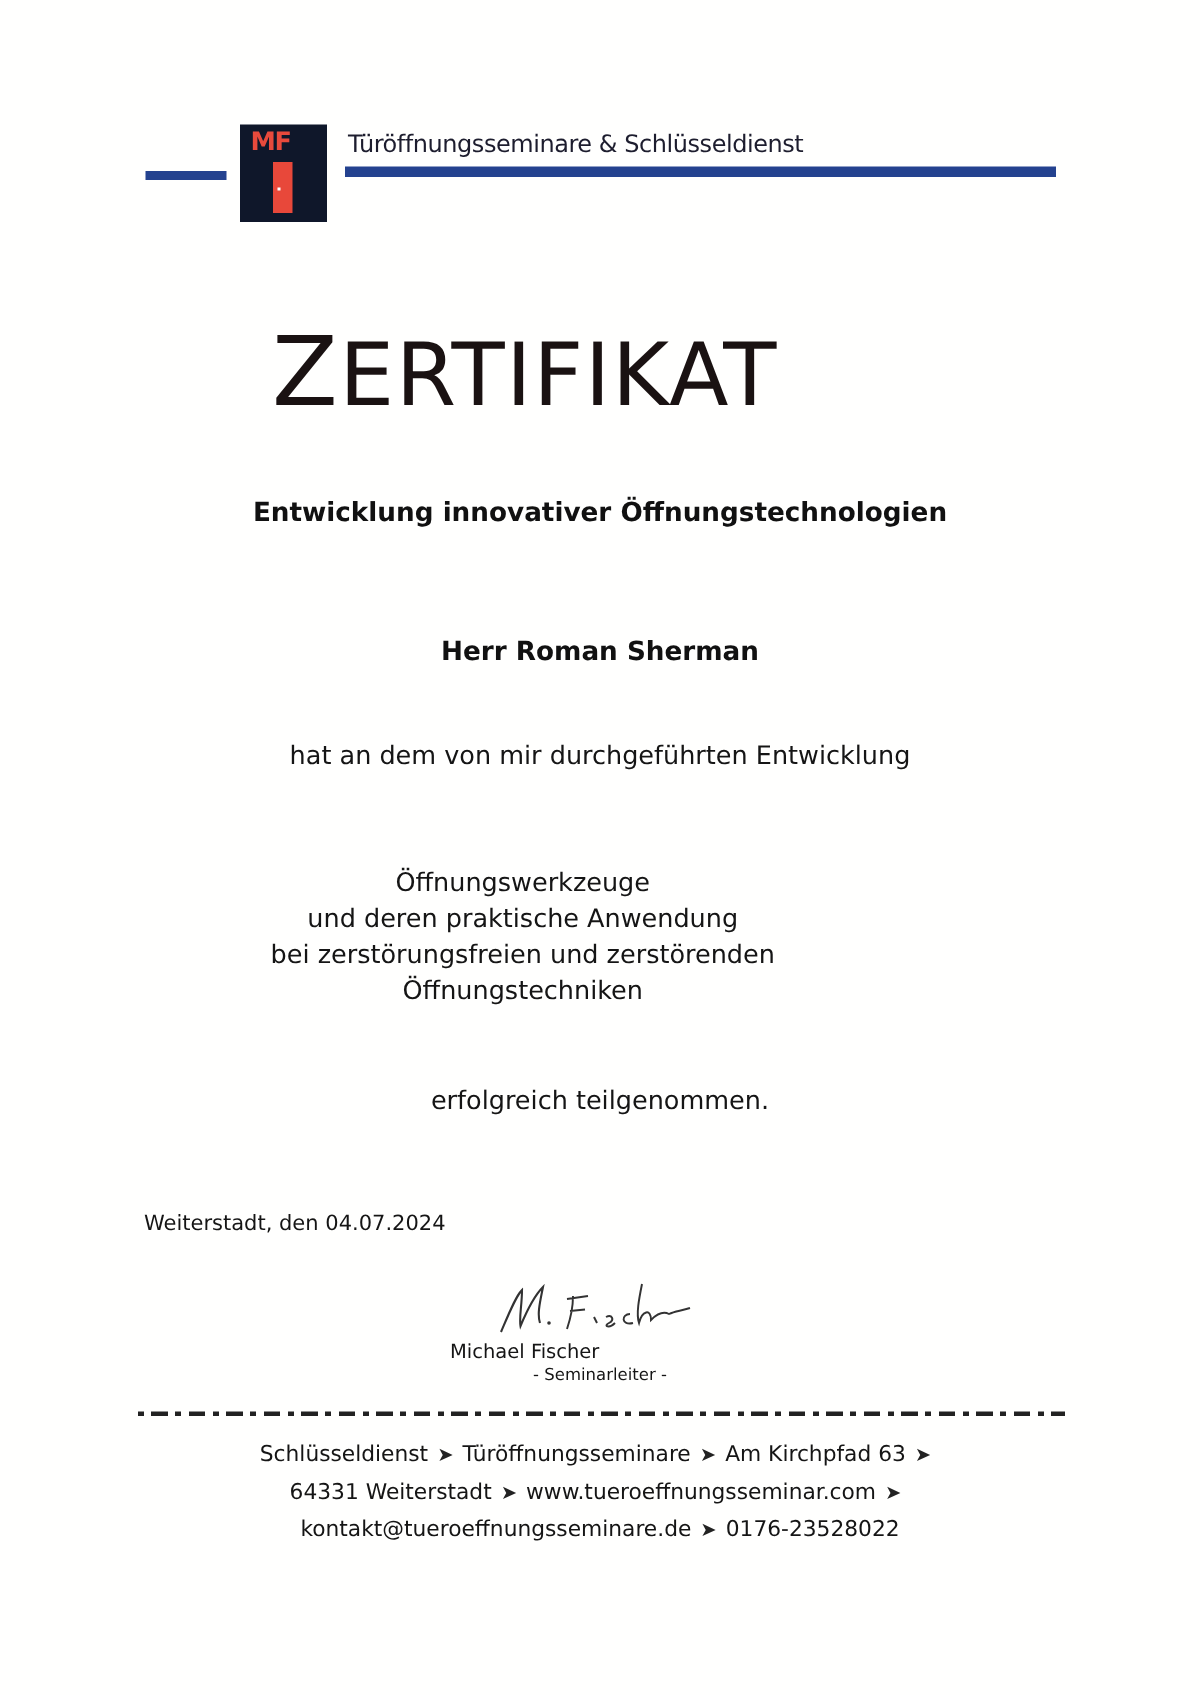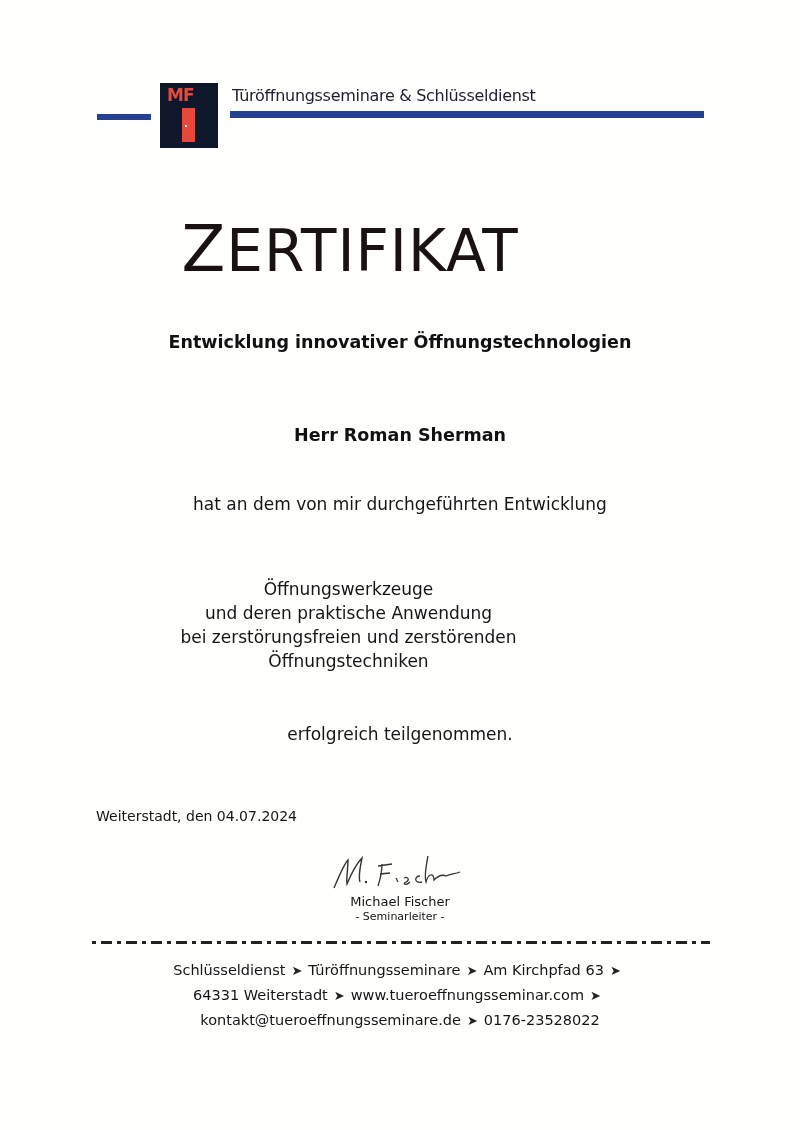--- a/index.html
+++ b/index.html
@@ -13,21 +13,21 @@
   .brand-text{left:232px;top:86px;font-size:16px;color:#1d1d2e;font-family:"DejaVu Sans",sans-serif;letter-spacing:-0.3px;}
   .bar-right{left:230px;top:111px;width:474px;height:7px;background:#24428f;}
   .title{left:0;width:700px;top:212px;text-align:center;font-size:58px;letter-spacing:1px;color:#1a1212;font-family:"DejaVu Sans",sans-serif;}
   .title .big{font-size:64px;}
   .subtitle{left:0;width:800px;top:331px;text-align:center;font-weight:bold;font-size:17.5px;line-height:23px;color:#111;}
   .name{left:0;width:800px;top:425px;text-align:center;font-weight:bold;font-size:17.5px;}
   .line{left:0;width:800px;text-align:center;font-size:17px;color:#151515;}
   .seminar{left:0;width:697px;top:565px;text-align:center;font-size:17px;line-height:24px;color:#151515;margin-top:12px;}
   .place{left:96px;top:808px;font-size:14px;color:#151515;}
   .sig{left:330px;top:852px;}
-  .signer{left:300px;width:200px;top:894px;text-align:center;font-size:13px;color:#151515;}
+  .signer{left:300px;width:200px;top:894px;text-align:left;font-size:13px;color:#151515;}
   .role{left:300px;width:200px;top:910px;text-align:center;font-size:11px;color:#151515;}
   .dash{left:92px;top:941px;width:618px;height:3px;
     background-image:repeating-linear-gradient(90deg,#222 0 4px,transparent 4px 9px,#222 9px 20px,transparent 20px 25px);}
   .footer{left:0;width:800px;text-align:center;font-size:14.5px;color:#151515;}
   .arrow{display:inline-block;margin:0 6px;color:#222;font-size:13px;}
 </style>
 </head>
 <body>
 
 <div class="abs bar-left"></div>

